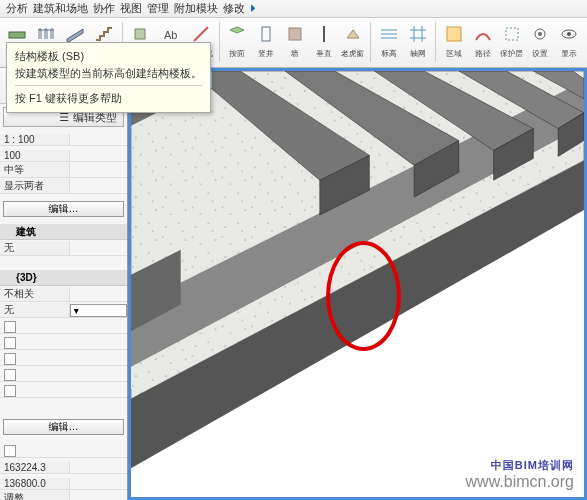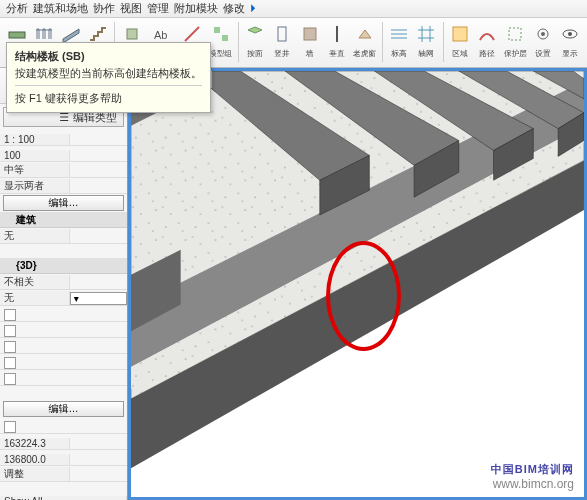--- a/index.html
+++ b/index.html
@@ -4,39 +4,39 @@
 <style>
 *{margin:0;padding:0;box-sizing:border-box;font-family:"Microsoft YaHei",Arial,sans-serif;font-size:11px}
 body{width:587px;height:500px;overflow:hidden;background:#fff;position:relative}
 .menubar{height:18px;background:linear-gradient(#f8f8f8,#ececec);border-bottom:1px solid #ccc;display:flex;align-items:center;padding:0 6px;gap:5px;color:#333;font-size:11px}
 .menubar span{color:#333}
 .ribbon{height:50px;background:linear-gradient(#fdfdfd,#f0f0f0);border-bottom:1px solid #bbb;display:flex;align-items:flex-start;padding:2px 4px;gap:2px;overflow:hidden}
 .rbtn{display:flex;flex-direction:column;align-items:center;justify-content:center;width:30px;height:44px;cursor:pointer;border-radius:2px}
 .ricon{width:22px;height:22px;display:flex;align-items:flex-start;justify-content:center}
 .rlbl{font-size:9px;color:#444;white-space:nowrap;transform:scale(0.85);margin-top:1px}
 .tooltip{position:absolute;top:42px;left:6px;background:#fffff0;border:1px solid #aaa;padding:5px 8px;font-size:11px;color:#333;box-shadow:2px 2px 4px rgba(0,0,0,0.2);z-index:50;line-height:1.5}
-.tooltip .tt-title{font-weight:bold}
+.tooltip .tt-title{font-weight:normal}
 .tooltip .tt-hr{border-top:1px solid #ccc;margin:4px 0}
 .workarea{position:absolute;top:68px;left:0;right:0;bottom:0;display:flex}
 .proppanel{width:128px;background:#f5f5f5;border-right:1px solid #999;display:flex;flex-direction:column;overflow:hidden}
 .pp-head{height:36px;background:linear-gradient(#fafafa,#eee);border-bottom:1px solid #ccc}
 .pp-typebtn{height:20px;background:linear-gradient(#fdfdfd,#e8e8e8);border:1px solid #aaa;margin:3px;display:flex;align-items:center;justify-content:flex-end;padding:0 6px;font-size:10px;color:#333;gap:4px}
 .pp-grid{flex:1;overflow-y:auto}
 .pp-row{display:flex;height:16px;border-bottom:1px solid #ddd;align-items:flex-end}
 .pp-cell-l{width:55%;padding-left:4px;font-size:10px;color:#333;background:#f0f0f0;border-right:1px solid #ddd;overflow:hidden;white-space:nowrap}
 .pp-cell-r{width:45%;padding-left:3px;font-size:10px;background:#fff;overflow:hidden;white-space:nowrap}
 .pp-group{background:#e0e0e0;font-weight:bold;padding-left:16px;font-size:10px;height:16px;display:flex;align-items:center;border-bottom:1px solid #ccc}
-.pp-btn{width:96%;margin:1px auto;height:16px;background:linear-gradient(#fff,#e6e6e6);border:1px solid #999;font-size:10px;text-align:center;line-height:14px}
+.pp-btn{width:96%;margin:7px auto;height:16px;background:linear-gradient(#fff,#e6e6e6);border:1px solid #999;font-size:10px;text-align:center;line-height:14px}
 .pp-chk{width:12px;height:12px;border:1px solid #999;background:#fff;margin-left:4px}
 .viewport{flex:1;position:relative;background:#fff;border:3px solid #4a8cd6;overflow:hidden}
 .vp-label{position:absolute;top:0;left:0;background:#7fcfcf;color:#003333;font-size:11px;font-weight:bold;padding:1px 6px;z-index:5}
 .scene{position:absolute;inset:0}
 .watermark{position:absolute;bottom:6px;right:10px;text-align:right;font-size:11px;z-index:10}
 .wm1{color:#44a;font-weight:bold;letter-spacing:1px}
-.wm2{color:#888;font-size:12px}
+.wm2{color:#888;font-size:16px}
 .red-ellipse{position:absolute;border:4px solid #d00;border-radius:50%;z-index:8}
 svg.ic{width:20px;height:20px}
 .sep{width:1px;height:40px;background:#ccc;margin:2px 2px}
 </style>
 </head>
 <body>
 
 <div class="menubar">
   <span>分析</span>
   <span>建筑和场地</span>
@@ -98,29 +98,20 @@
       </div>
       <div class="rlbl">模型文字</div>
     </div>
   <div class="rbtn">
       <div class="ricon">
         <svg class="ic" viewBox="0 0 20 20">
           <path d="M3 17L17 3" stroke="#c55" stroke-width="2"></path>
         </svg>
       </div>
       <div class="rlbl">模型线</div>
-    </div>
-  <div class="rbtn">
-      <div class="ricon">
-        <svg class="ic" viewBox="0 0 20 20">
-          <rect x="3" y="3" width="6" height="6" fill="#9c9"></rect>
-          <rect x="11" y="11" width="6" height="6" fill="#9c9"></rect>
-        </svg>
-      </div>
-      <div class="rlbl">模型组</div>
     </div>
   <div class="sep"></div>
   <div class="rbtn">
       <div class="ricon">
         <svg class="ic" viewBox="0 0 20 20">
           <path d="M3 6l7-3 7 3-7 3z" fill="#ac8" stroke="#696"></path>
         </svg>
       </div>
       <div class="rlbl">按面</div>
     </div>

